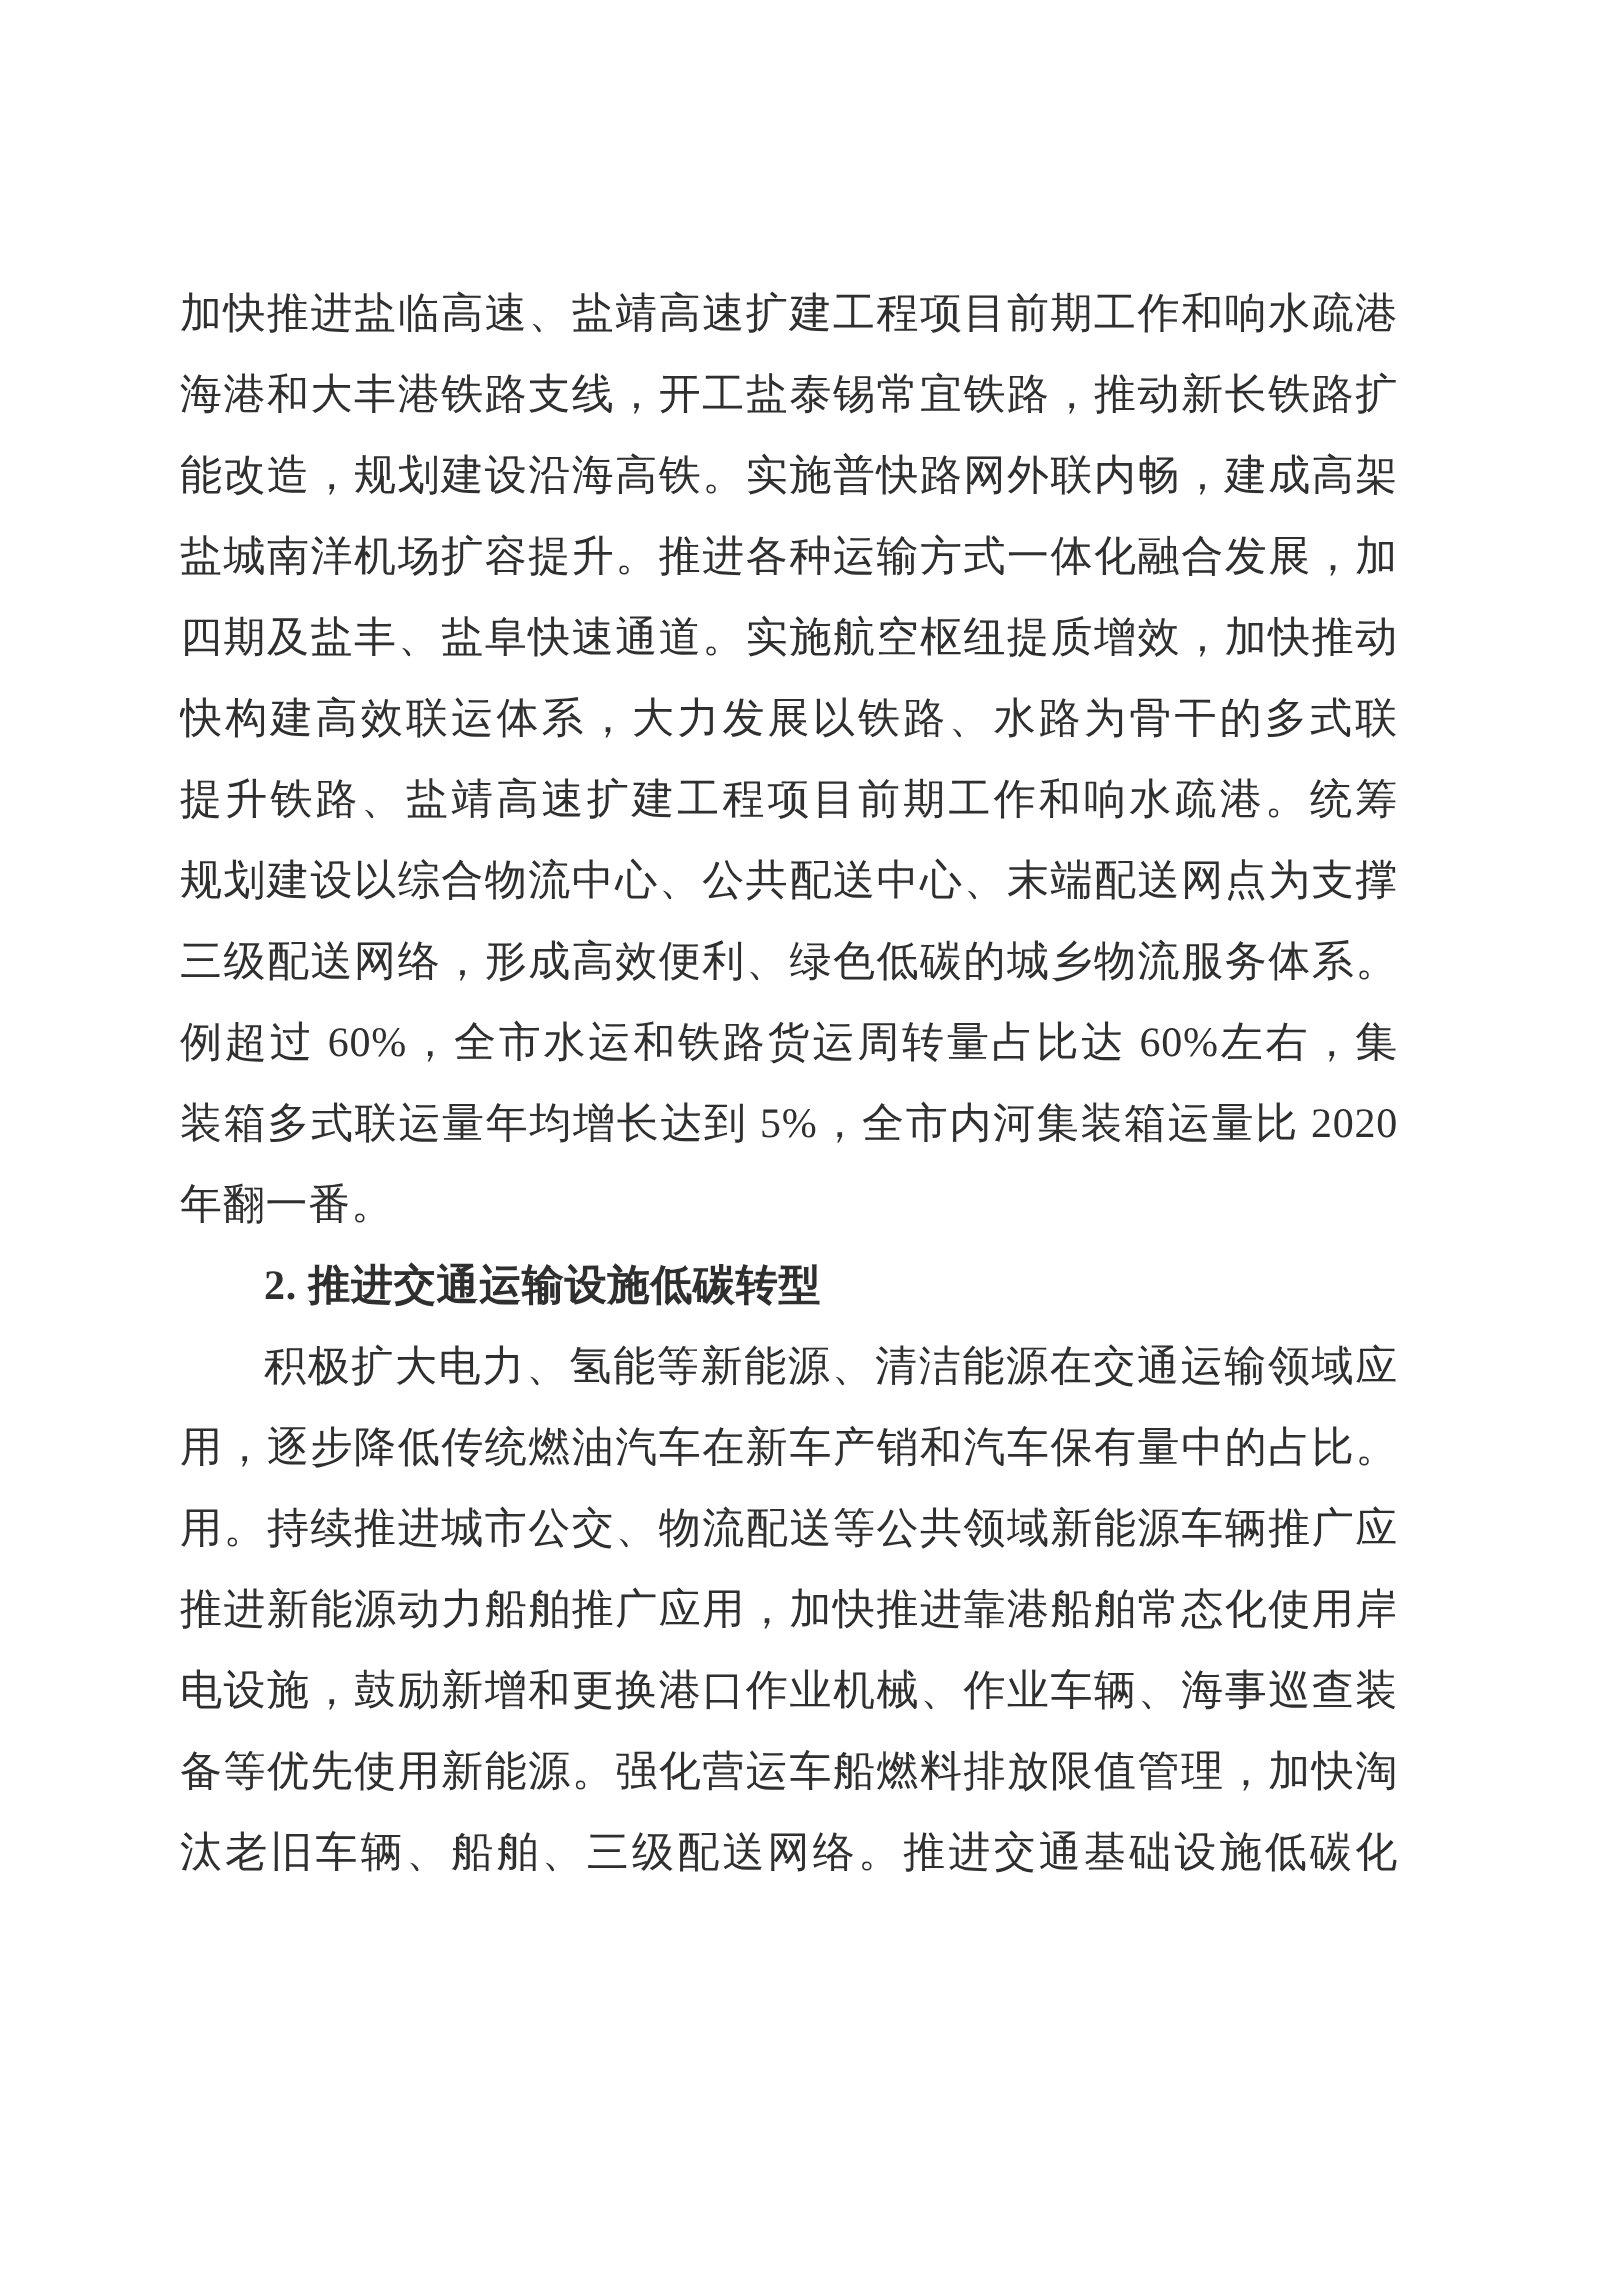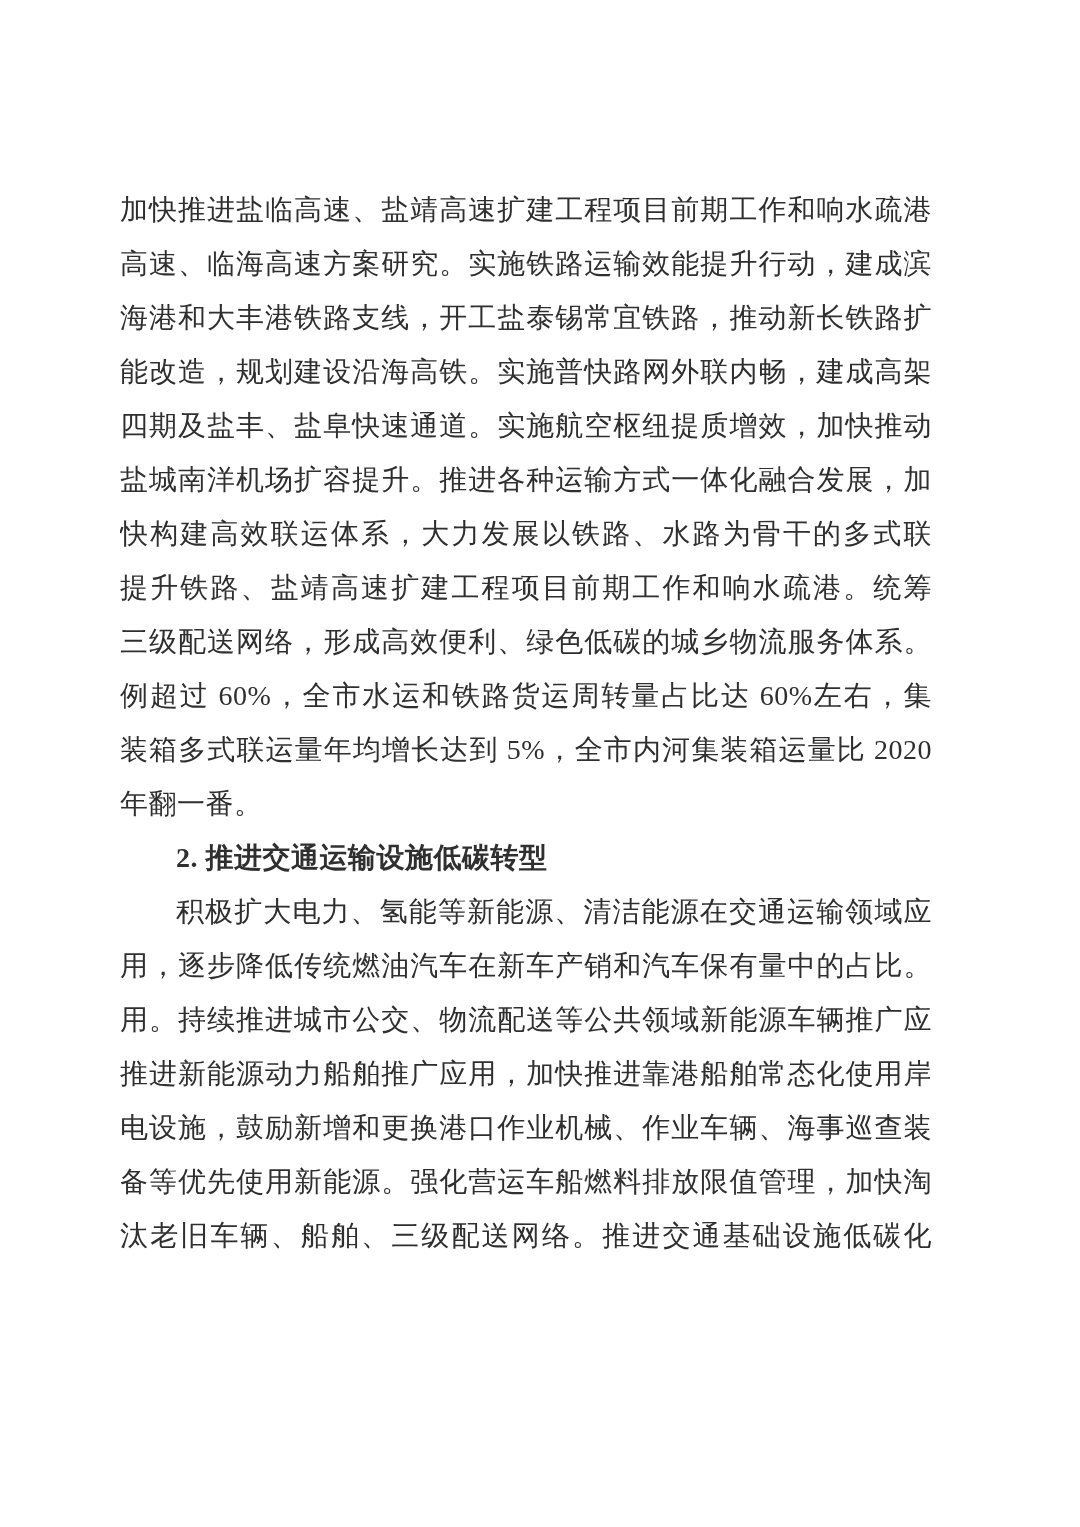--- a/index.html
+++ b/index.html
@@ -42,27 +42,27 @@
   .line.heading {
     font-weight: 700;
   }
 </style>
 </head>
 <body>
 
 <div class="page">
   <div class="text-block" style="color: rgb(47, 47, 47);">
       <div class="line">加快推进盐临高速、盐靖高速扩建工程项目前期工作和响水疏港</div>
-      <div class="line">高速、临海高速方案研究。实施铁路运输效能提升行动，建成滨</div>
       <div class="line">海港和大丰港铁路支线，开工盐泰锡常宜铁路，推动新长铁路扩</div>
       <div class="line">能改造，规划建设沿海高铁。实施普快路网外联内畅，建成高架</div>
+      <div class="line">盐城南洋机场扩容提升。推进各种运输方式一体化融合发展，加</div>
       <div class="line">四期及盐丰、盐阜快速通道。实施航空枢纽提质增效，加快推动</div>
-      <div class="line">盐城南洋机场扩容提升。推进各种运输方式一体化融合发展，加</div>
       <div class="line">快构建高效联运体系，大力发展以铁路、水路为骨干的多式联运，</div>
       <div class="line">提升铁路、盐靖高速扩建工程项目前期工作和响水疏港。统筹</div>
+      <div class="line">规划建设以综合物流中心、公共配送中心、末端配送网点为支撑</div>
       <div class="line">三级配送网络，形成高效便利、绿色低碳的城乡物流服务体系。</div>
       <div class="line">例超过 60%，全市水运和铁路货运周转量占比达 60%左右，集</div>
       <div class="line">装箱多式联运量年均增长达到 5%，全市内河集装箱运量比 2020</div>
       <div class="line no-justify">年翻一番。</div>
       <div class="line no-justify heading" style="text-indent: 2em;">2. 推进交通运输设施低碳转型</div>
       <div class="line" style="text-indent: 2em;">积极扩大电力、氢能等新能源、清洁能源在交通运输领域应</div>
       <div class="line">用，逐步降低传统燃油汽车在新车产销和汽车保有量中的占比。</div>
       <div class="line">用。持续推进城市公交、物流配送等公共领域新能源车辆推广应</div>
       <div class="line">推进新能源动力船舶推广应用，加快推进靠港船舶常态化使用岸</div>
       <div class="line">电设施，鼓励新增和更换港口作业机械、作业车辆、海事巡查装</div>

